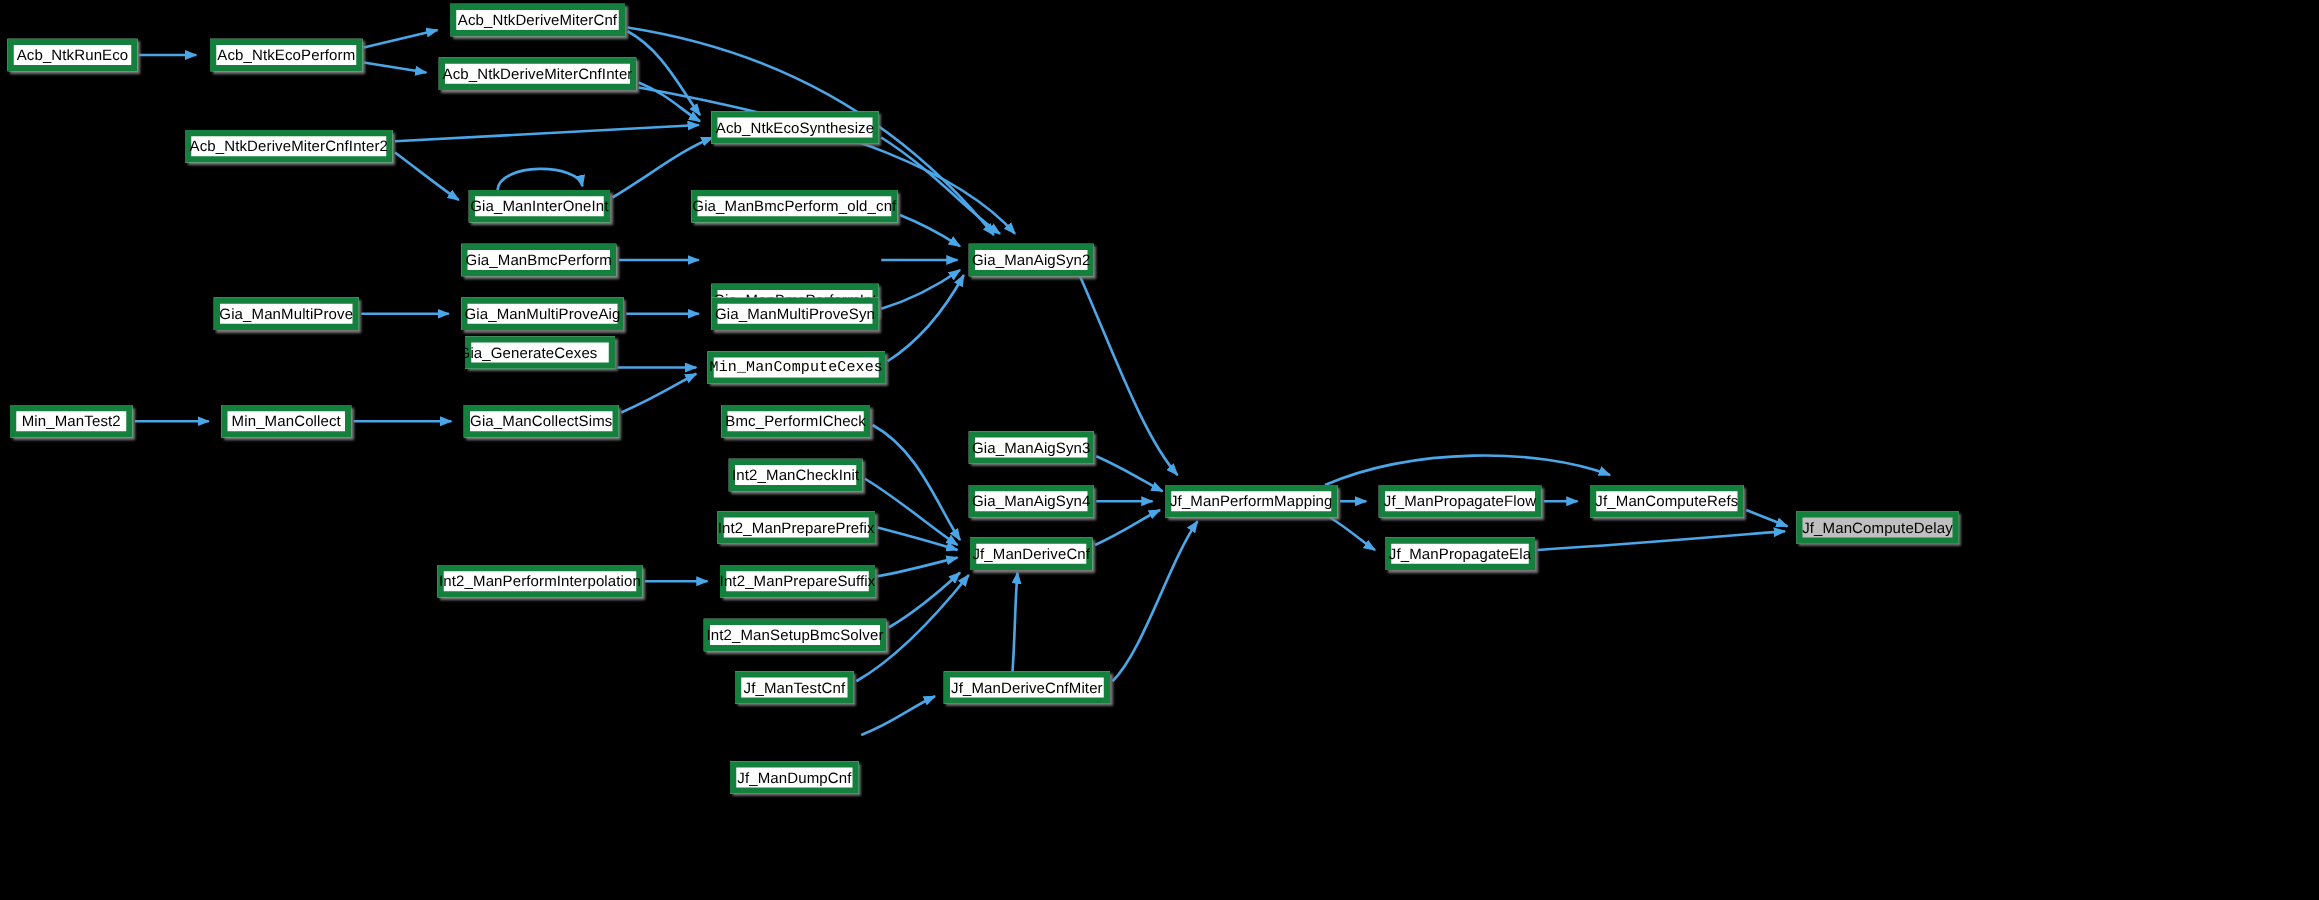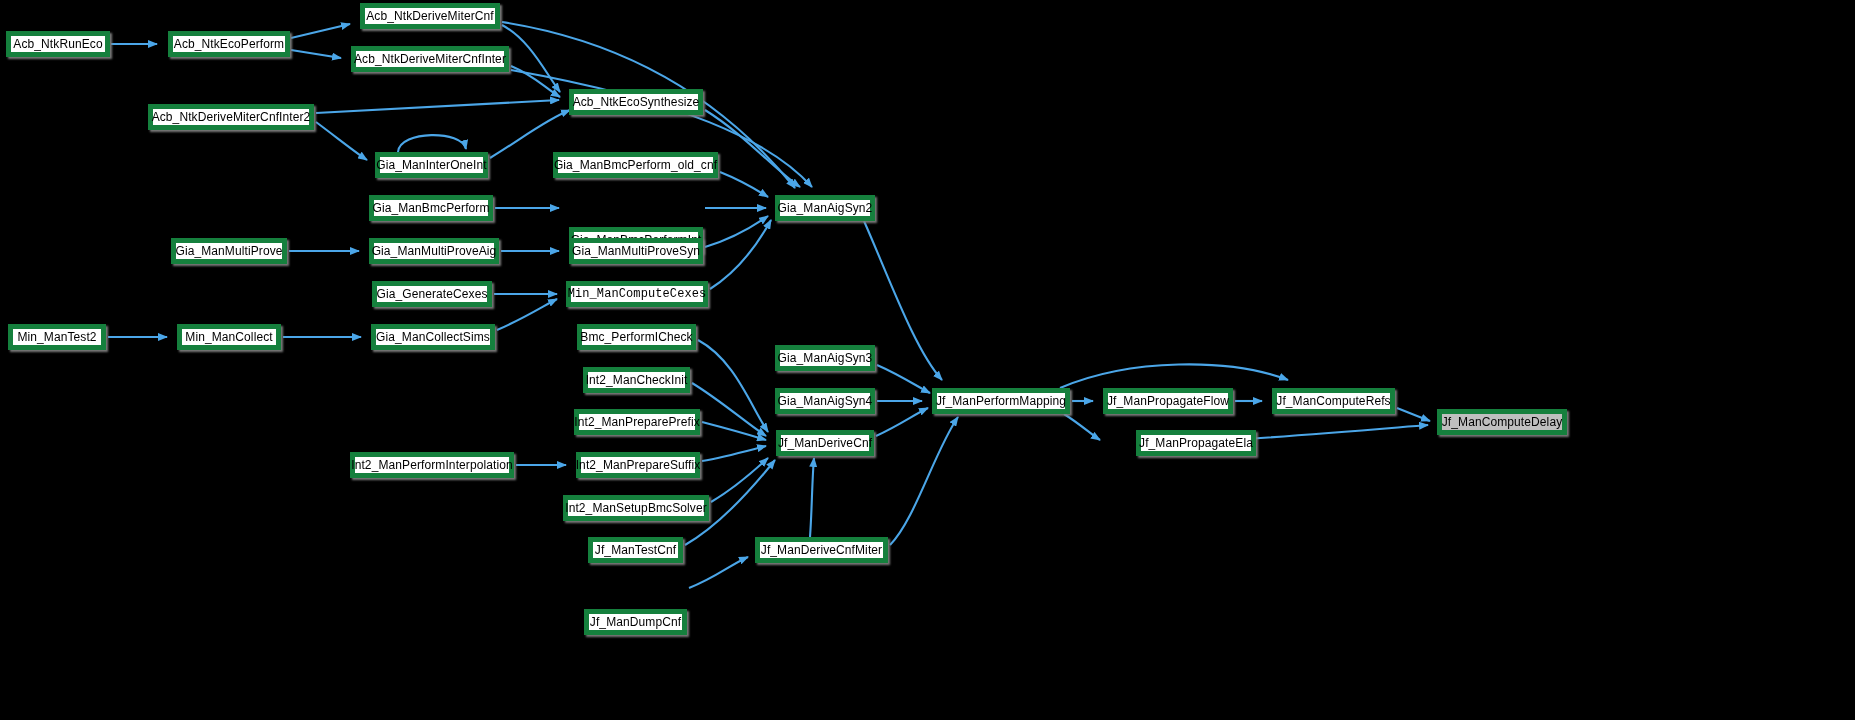--- a/index.html
+++ b/index.html
@@ -182,21 +182,21 @@
       </div>
       <div class="node" style="left: 171px; top: 238px; width: 116px;">
         <span>Gia_ManMultiProve</span>
       </div>
       <div class="node" style="left: 369px; top: 238px; width: 130px;">
         <span>Gia_ManMultiProveAig</span>
       </div>
       <div class="node" style="left: 569px; top: 238px; width: 134px;">
         <span>Gia_ManMultiProveSyn</span>
       </div>
-      <div class="node" style="left: 372px; top: 281px; width: 120px;">
+      <div class="node" style="left: 372px; top: 269px; width: 120px; justify-content: flex-end;">
         <span>Gia_GenerateCexes</span>
       </div>
       <div class="node" style="left: 566px; top: 281px; width: 142px; font-family: Liberation Mono, monospace;">
         <span>Min_ManComputeCexes</span>
       </div>
       <div class="node" style="left: 8px; top: 324px; width: 98px;">
         <span>Min_ManTest2</span>
       </div>
       <div class="node" style="left: 177px; top: 324px; width: 104px;">
         <span>Min_ManCollect</span>
@@ -227,21 +227,21 @@
       </div>
       <div class="node" style="left: 574px; top: 409px; width: 126px;">
         <span>Int2_ManPreparePrefix</span>
       </div>
       <div class="node current" style="left: 1437px; top: 409px; width: 130px;">
         <span>Jf_ManComputeDelay</span>
       </div>
       <div class="node" style="left: 776px; top: 430px; width: 98px;">
         <span>Jf_ManDeriveCnf</span>
       </div>
-      <div class="node" style="left: 1136px; top: 430px; width: 120px;">
+      <div class="node" style="left: 1108px; top: 430px; width: 120px;">
         <span>Jf_ManPropagateEla</span>
       </div>
       <div class="node" style="left: 350px; top: 452px; width: 164px;">
         <span>Int2_ManPerformInterpolation</span>
       </div>
       <div class="node" style="left: 576px; top: 452px; width: 124px;">
         <span>Int2_ManPrepareSuffix</span>
       </div>
       <div class="node" style="left: 563px; top: 495px; width: 146px;">
         <span>Int2_ManSetupBmcSolver</span>

